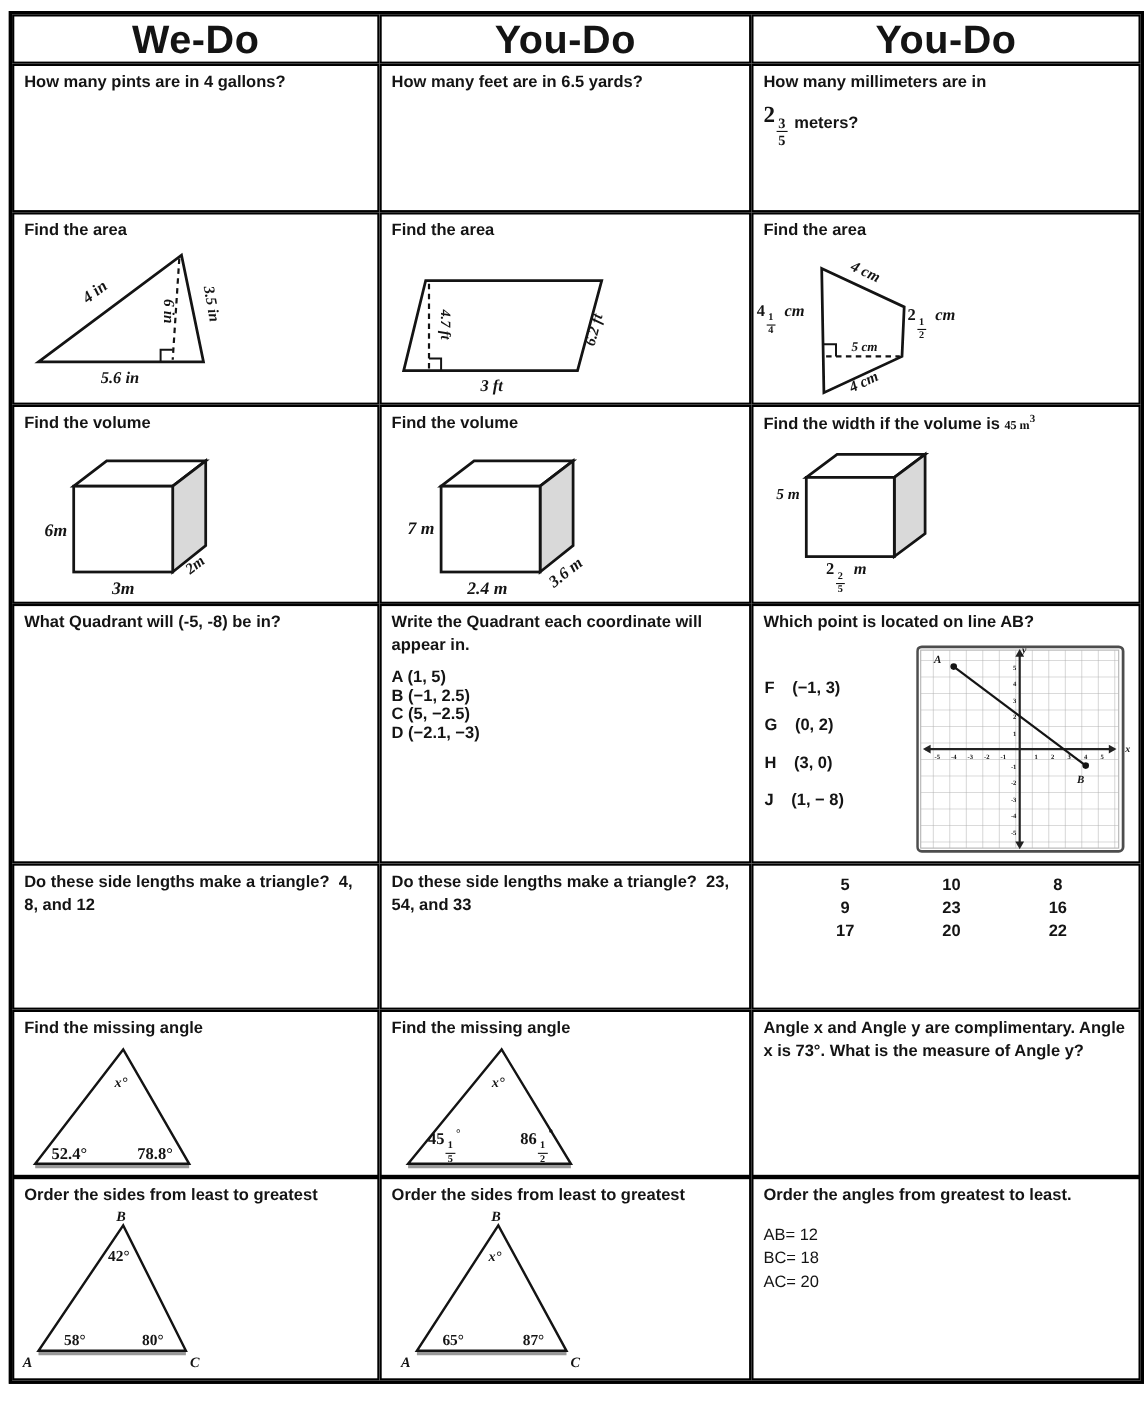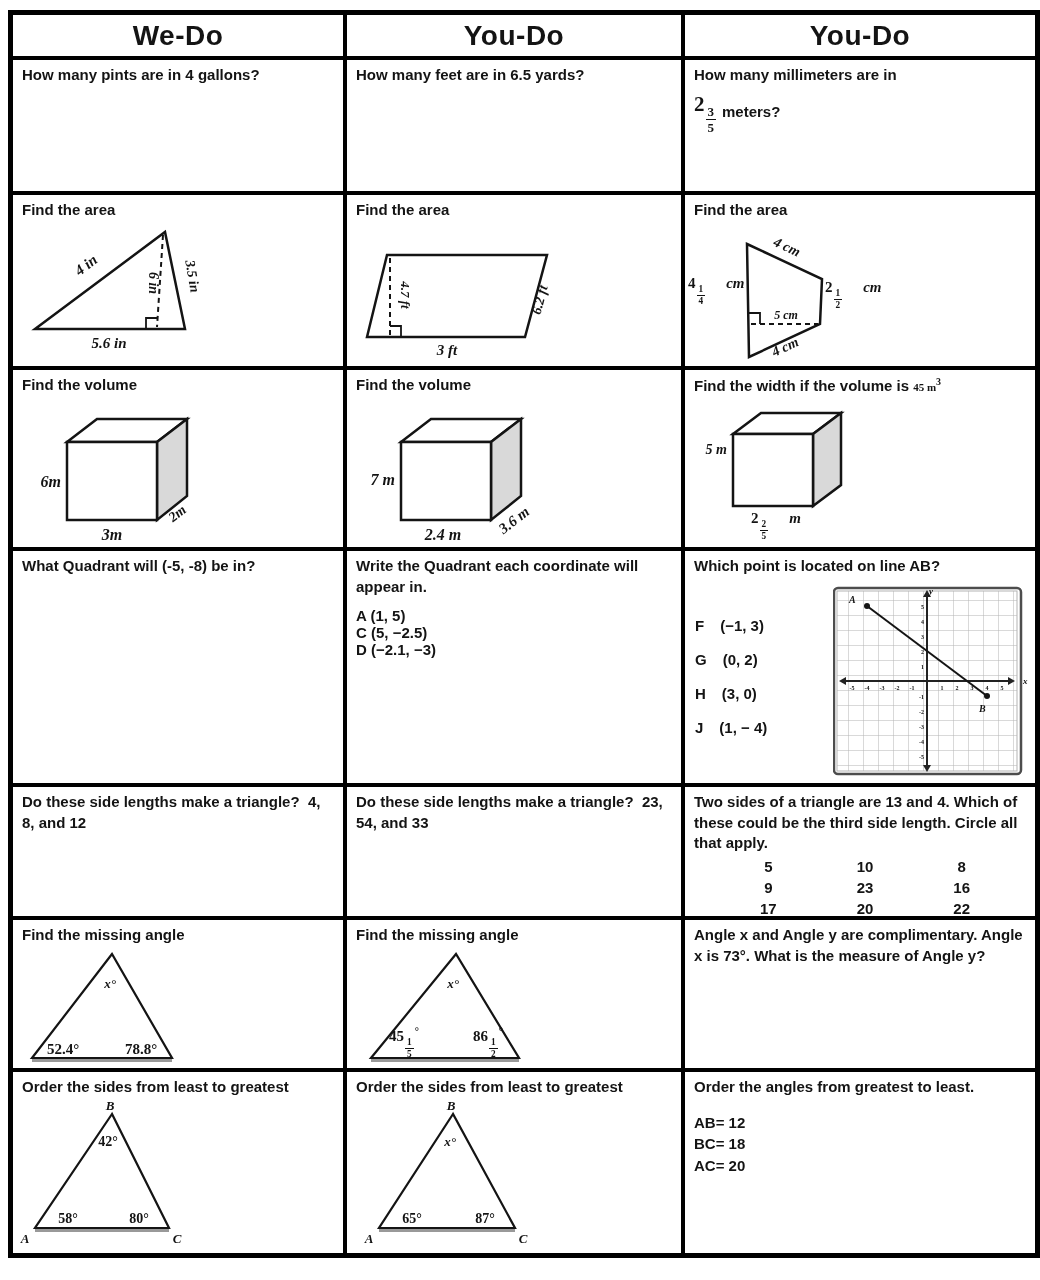--- a/index.html
+++ b/index.html
@@ -1,37 +1,37 @@
 <!DOCTYPE html>
 <html><head>
 <meta charset="utf-8">
 <style>
   html,body{margin:0;padding:0;}
   body{width:1040px;height:1280px;background:#ffffff;font-family:"Liberation Sans",sans-serif;color:#141414;position:relative;}
   .table{position:absolute;left:8px;top:10px;display:grid;grid-template-columns:334px 338px 354px;grid-template-rows:45px 135px 175px 181px 236px 133px 152px 185px;border:3px solid #000;background:#000;}
   .cell{border:2px solid #000;background:#fff;position:relative;padding:5px 9px;box-sizing:border-box;overflow:hidden;}
-  .hdr{display:flex;align-items:center;justify-content:center;font-size:28px;font-weight:bold;letter-spacing:0.5px;}
+  .hdr{display:flex;align-items:center;justify-content:center;font-size:36px;font-weight:bold;letter-spacing:0.5px;}
   .q{font-size:15px;font-weight:bold;line-height:1.38;}
   .prewrap{white-space:pre-wrap;}
   .fig{position:absolute;}
   svg text{font-family:"Liberation Serif",serif;font-weight:bold;fill:#141414;}
   svg text.it{font-style:italic;}
   .mixed{font-family:"Liberation Serif",serif;font-weight:bold;white-space:nowrap;}
-  .mixed .unit{font-style:italic;margin-left:20px;}
+  .mixed .unit{font-style:italic;margin-left:7px;}
   .mixed-lg{font-size:21px;}
   .mixed-sm{font-size:15px;}
   .frac{display:inline-flex;flex-direction:column;align-items:center;line-height:1;font-size:0.62em;vertical-align:-0.40em;margin:0 1px;}
   .frac .fn{border-bottom:1.6px solid #111;padding:0 2px 1px;}
   .frac .fd{padding-top:1px;}
   .deg{font-size:0.7em;vertical-align:super;}
   .inline-row{display:flex;align-items:center;gap:5px;margin-top:6px;}
   .coord-list .item{font-size:15px;font-weight:bold;}
   .opt{font-size:15px;font-weight:bold;margin-bottom:17px;display:flex;gap:16px;}
   .numgrid{display:grid;grid-template-columns:1fr 1fr 1fr;width:290px;margin:2px 0 0 26px;font-size:15px;font-weight:bold;text-align:center;line-height:1.4;}
-  .abc-list div{font-size:15px;font-weight:bold;line-height:1.45;}
+  .abc-list div{font-size:15px;font-weight:normal;line-height:1.45;}
   .gap{height:14px;}
 </style>
 </head>
 <body>
 
 <div class="table">
 
   <div class="cell hdr">
       <span>We-Do</span>
     </div>
@@ -147,20 +147,21 @@
   </div>
 
   <div class="cell">
     <div class="q">What Quadrant will (-5, -8) be in?</div>
   </div>
 
   <div class="cell">
     <div class="q">Write the Quadrant each coordinate will appear in.</div>
     <div class="coord-list" style="margin-top:10px">
       <div class="item">A (1, 5)</div>
+      <div class="item">B (−1, 2.5)</div>
       <div class="item">C (5, −2.5)</div>
       <div class="item">D (−2.1, −3)</div>
     </div>
   </div>
 
   <div class="cell">
     <div class="q">Which point is located on line AB?</div>
     <div class="fig" style="left:10px;top:66px">
       <div class="opt">
           <span>F</span>
@@ -169,21 +170,21 @@
       <div class="opt">
           <span>G</span>
           <span>(0, 2)</span>
         </div>
       <div class="opt">
           <span>H</span>
           <span>(3, 0)</span>
         </div>
       <div class="opt">
           <span>J</span>
-          <span>(1, − 4)</span>
+          <span>(1, − 8)</span>
         </div>
     </div>
     <svg class="fig" style="right:4px;top:34px;left:auto" width="198" height="198" viewBox="0 0 198 198">
       <defs>
         <pattern id="gp" width="15" height="15" patternUnits="userSpaceOnUse">
           <path d="M15 0H0V15" fill="none" stroke="#b3b3b3" stroke-width="1"></path>
         </pattern>
       </defs>
       <rect x="4" y="6" width="180" height="180" fill="url(#gp)" stroke="#b3b3b3" stroke-width="1"></rect>
       <rect x="1" y="3" width="187" height="186" rx="4" fill="none" stroke="#4d4d4d" stroke-width="2.5"></rect>
@@ -223,21 +224,20 @@
     </svg>
   </div>
 
   <div class="cell">
     <div class="q prewrap">Do these side lengths make a triangle?  4, 8, and 12</div>
   </div>
   <div class="cell">
     <div class="q prewrap">Do these side lengths make a triangle?  23, 54, and 33</div>
   </div>
   <div class="cell">
-    <div class="q">Two sides of a triangle are 13 and 4. Which of these could be the third side length. Circle all that apply.</div>
     <div class="numgrid">
       <span>5</span>
       <span>10</span>
       <span>8</span>
       <span>9</span>
       <span>23</span>
       <span>16</span>
       <span>17</span>
       <span>20</span>
       <span>22</span>

